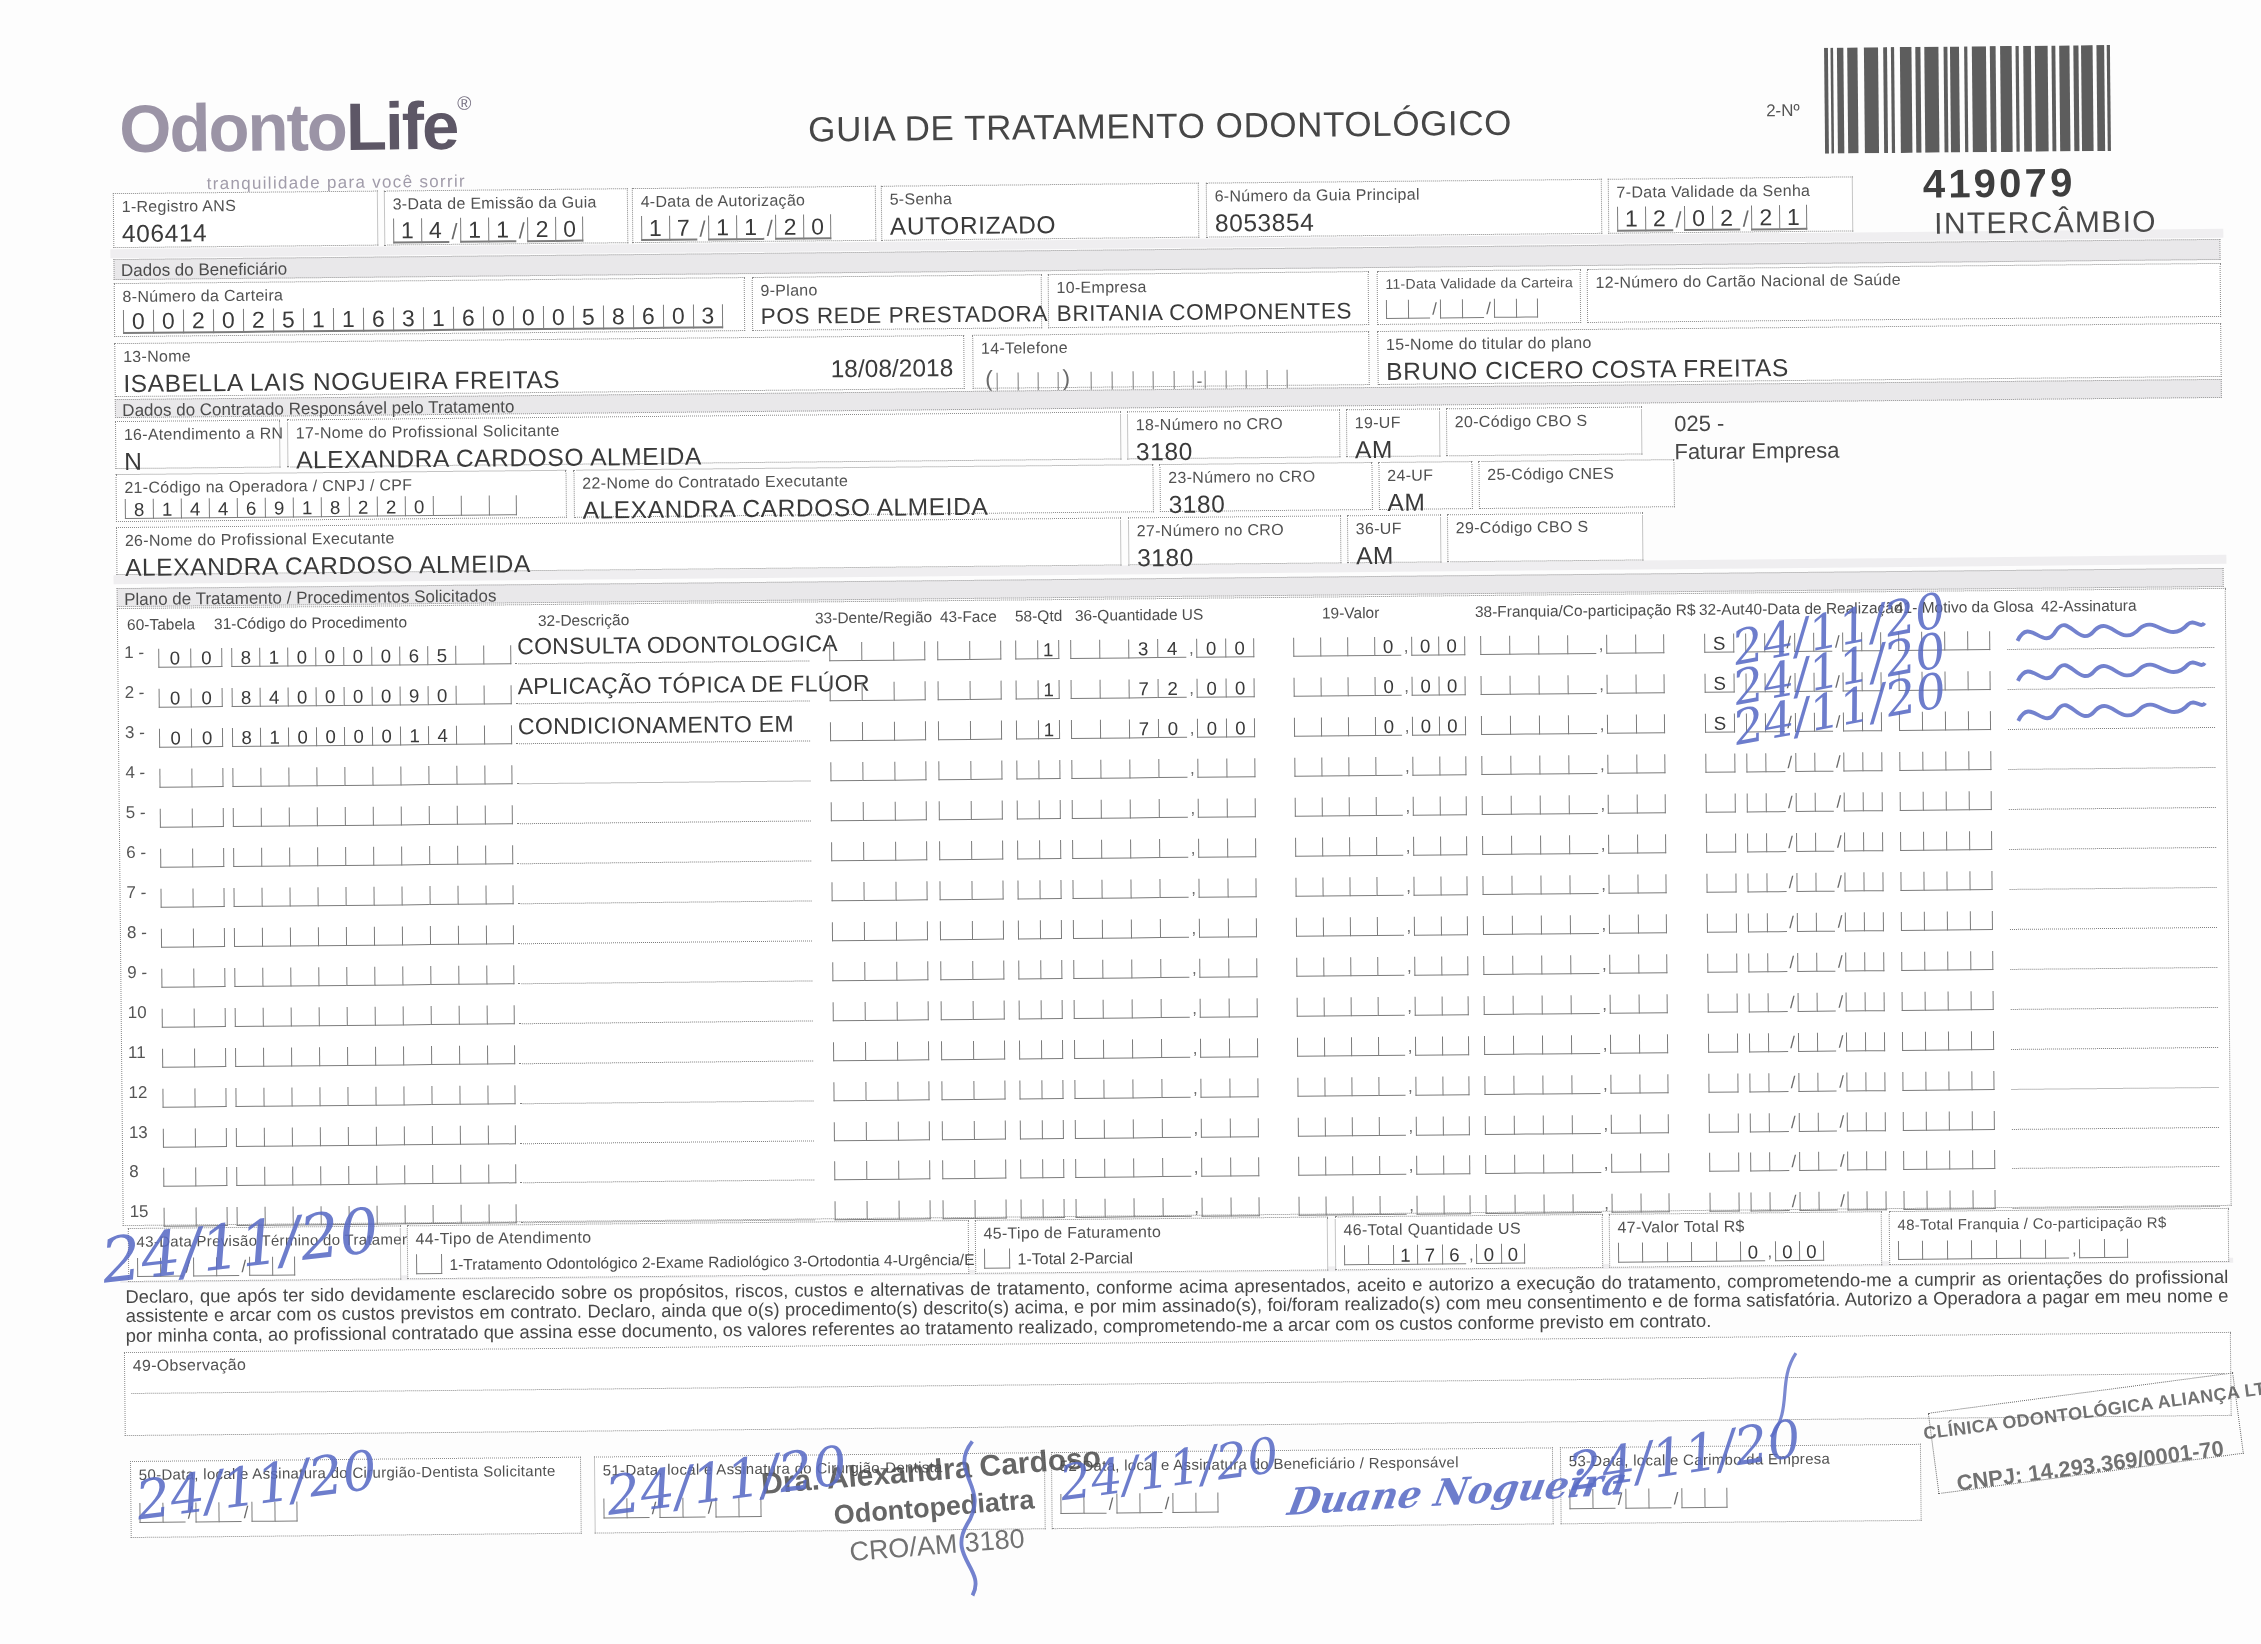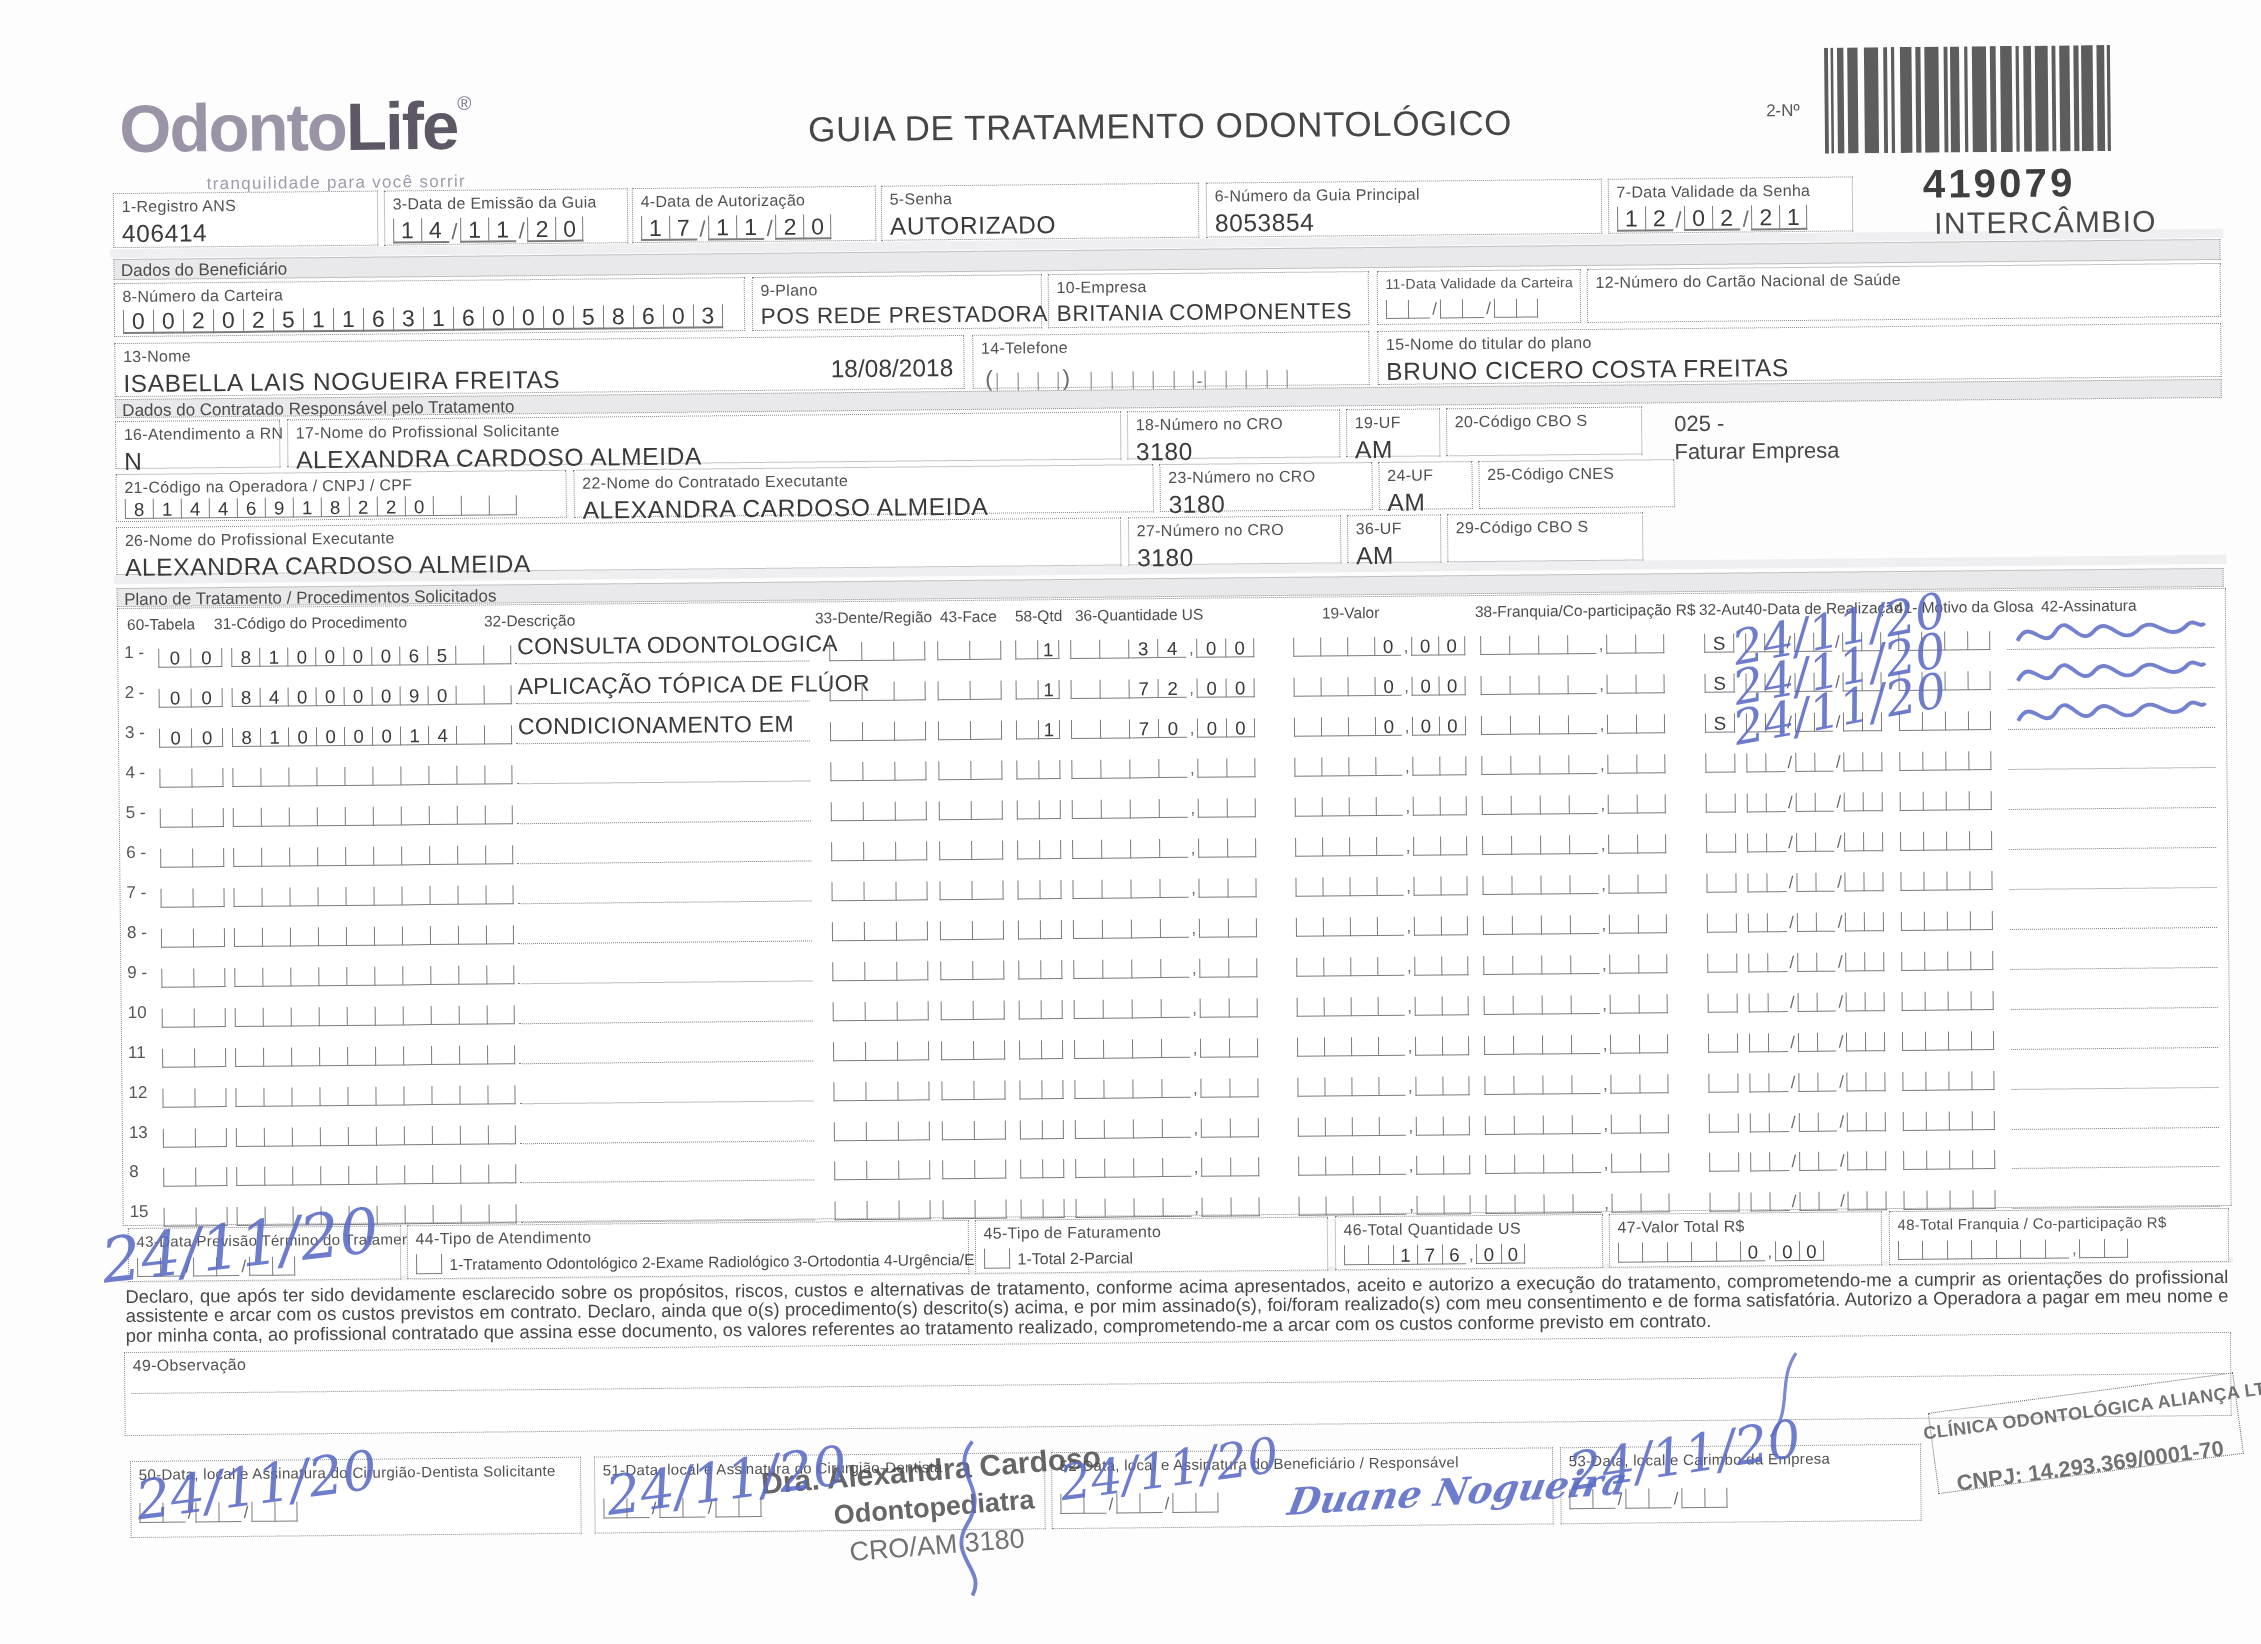--- a/index.html
+++ b/index.html
@@ -309,21 +309,21 @@
   </div>
   <div class="fbox" style="left:1450px;top:527px;width:196px;height:48px;">
     <span class="flabel">29-Código CBO S</span>
   </div>
 
   <div class="sbar" style="left:119px;top:588px;width:2107px;height:19.3px;">Plano de Tratamento / Procedimentos Solicitados</div>
   <div class="ptable" style="left:119px;top:608px;width:2107px;height:616px;"></div>
   <div id="table-layer" style="position:absolute;left:0;top:0;width:100%;height:100%;pointer-events:none;">
         <div class="colhead" style="left: 129px; top: 616px;">60-Tabela</div>
         <div class="colhead" style="left: 216px; top: 616px;">31-Código do Procedimento</div>
-        <div class="colhead" style="left: 486px; top: 616px;">32-Descrição</div>
+        <div class="colhead" style="left: 540px; top: 616px;">32-Descrição</div>
         <div class="colhead" style="left: 817px; top: 616px;">33-Dente/Região</div>
         <div class="colhead" style="left: 942px; top: 616px;">43-Face</div>
         <div class="colhead" style="left: 1017px; top: 616px;">58-Qtd</div>
         <div class="colhead" style="left: 1077px; top: 616px;">36-Quantidade US</div>
         <div class="colhead" style="left: 1324px; top: 616px;">19-Valor</div>
         <div class="colhead" style="left: 1477px; top: 616px;">38-Franquia/Co-participação R$</div>
         <div class="colhead" style="left: 1701px; top: 616px;">32-Aut</div>
         <div class="colhead" style="left: 1747px; top: 616px;">40-Data de Realização</div>
         <div class="colhead" style="left: 1897px; top: 616px;">41- Motivo da Glosa</div>
         <div class="colhead" style="left: 2043px; top: 616px;">42-Assinatura</div>

